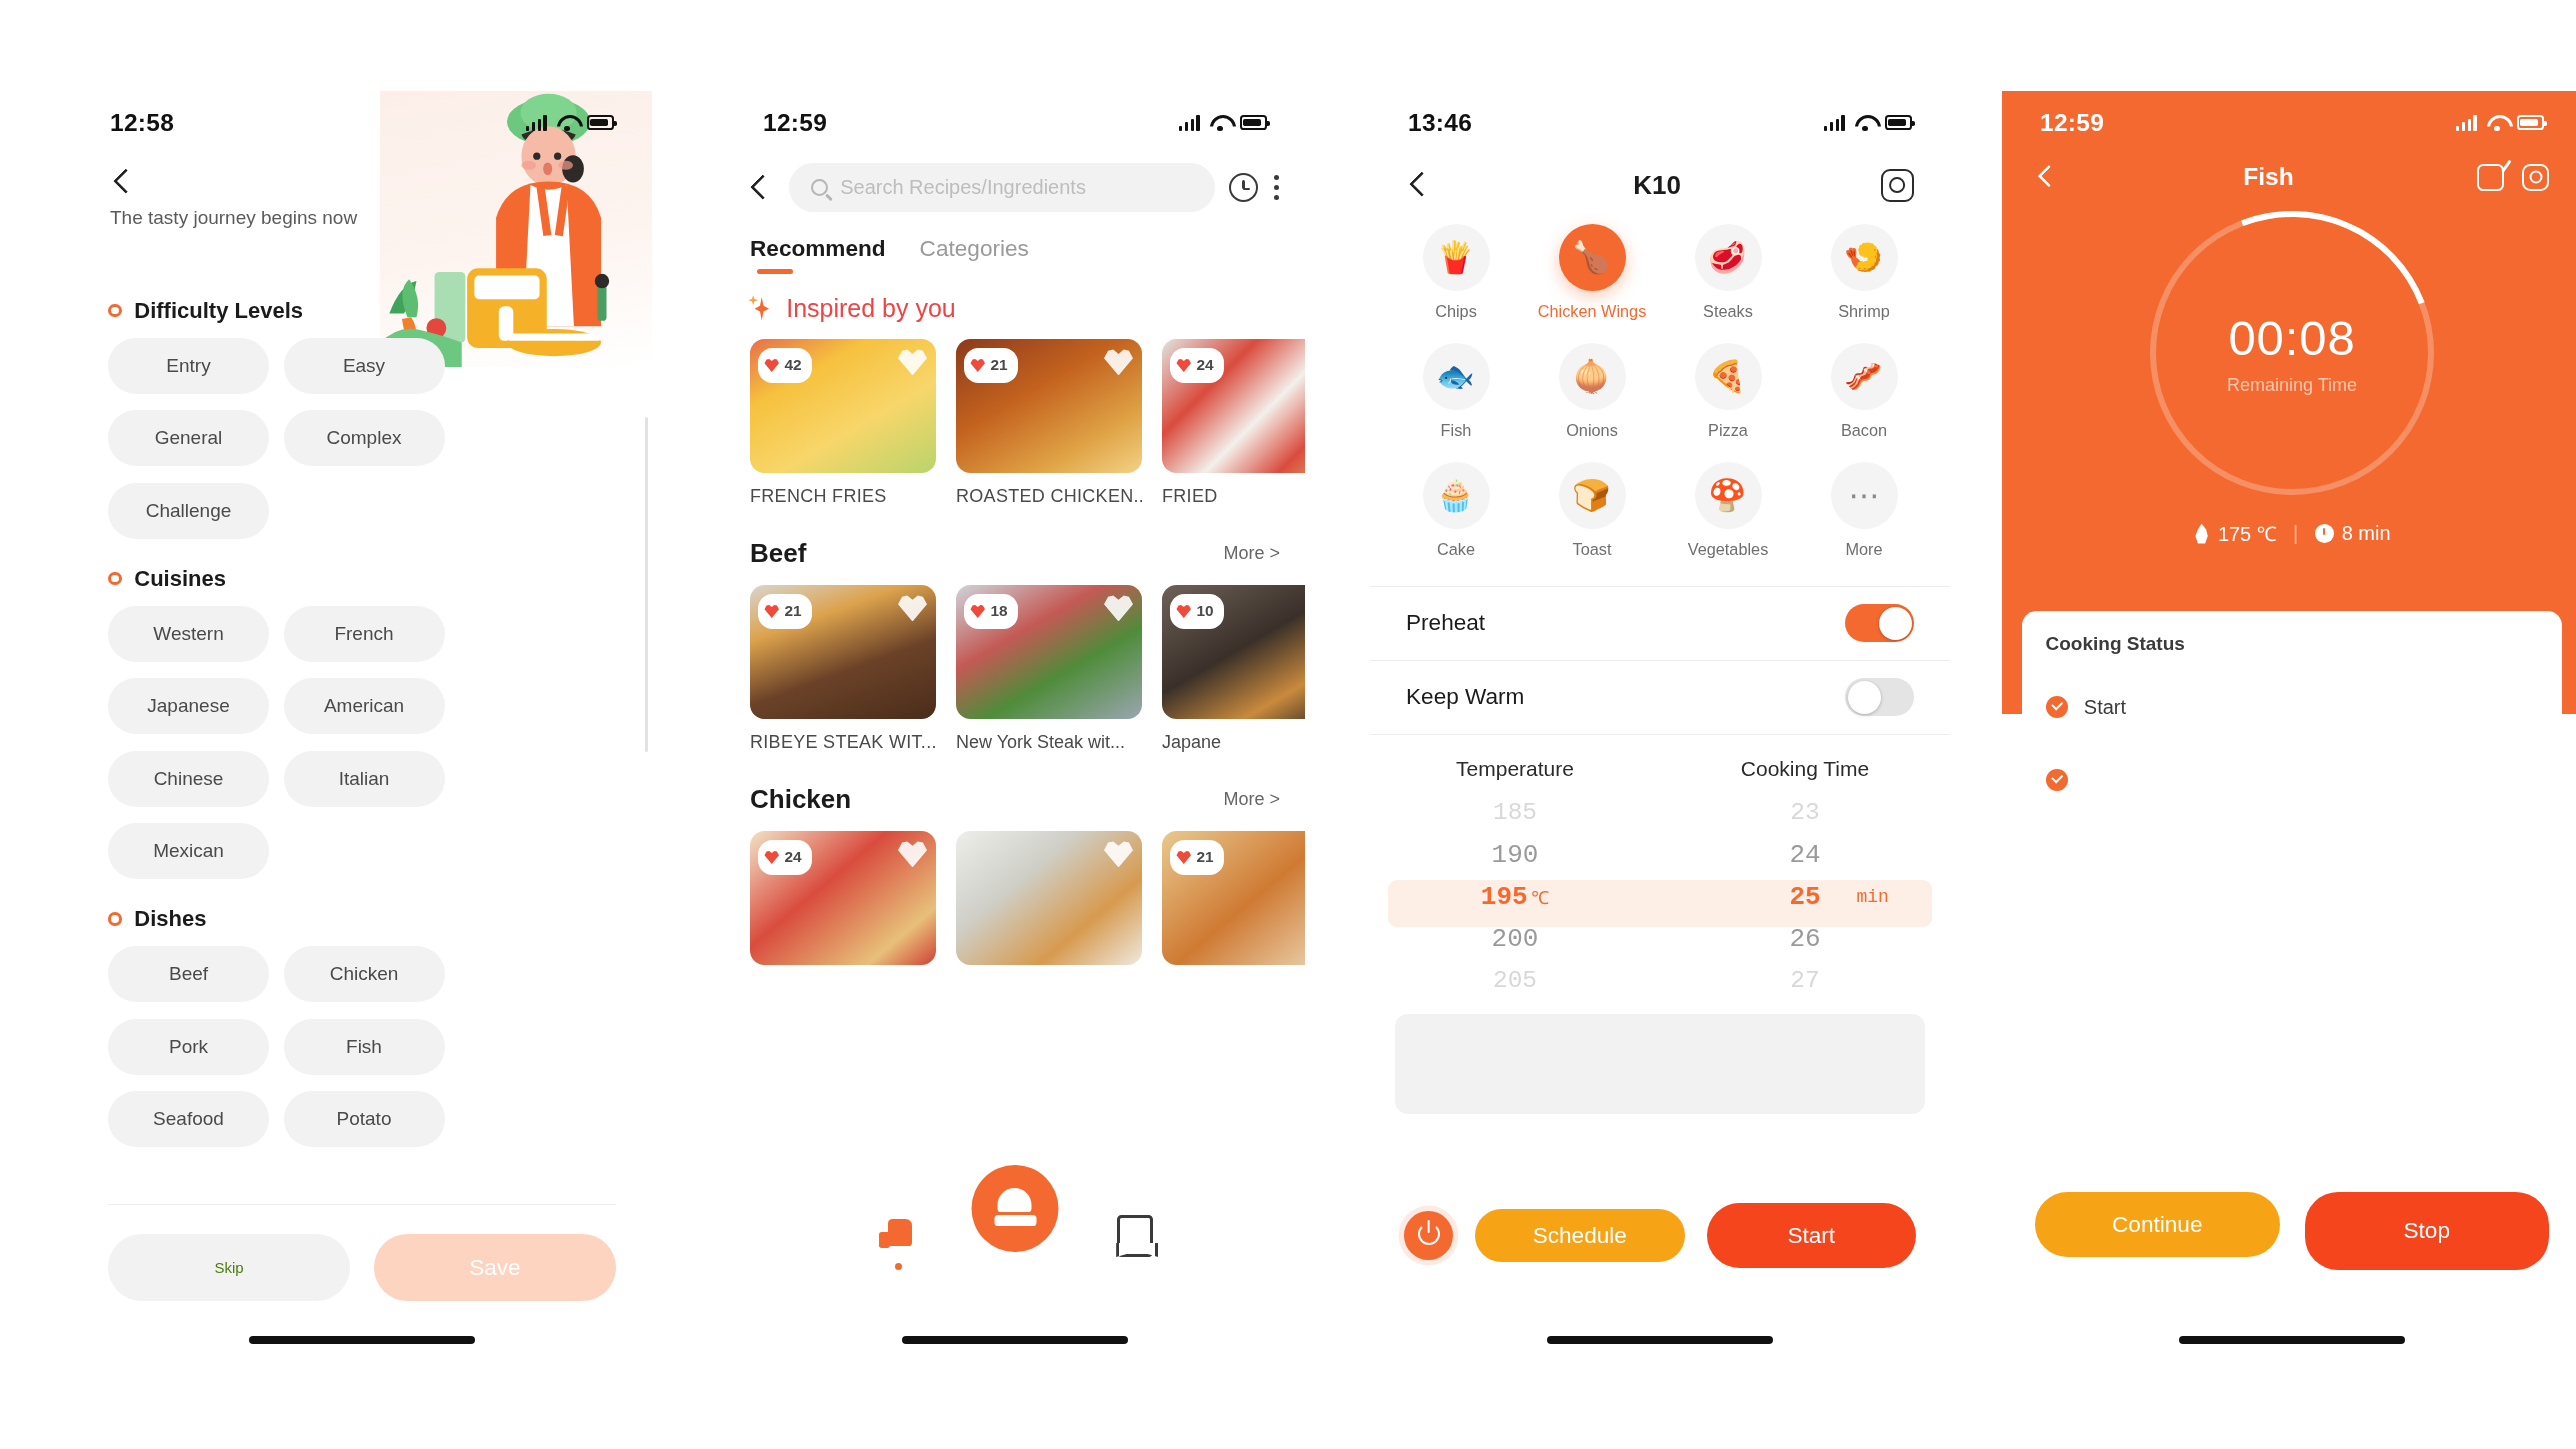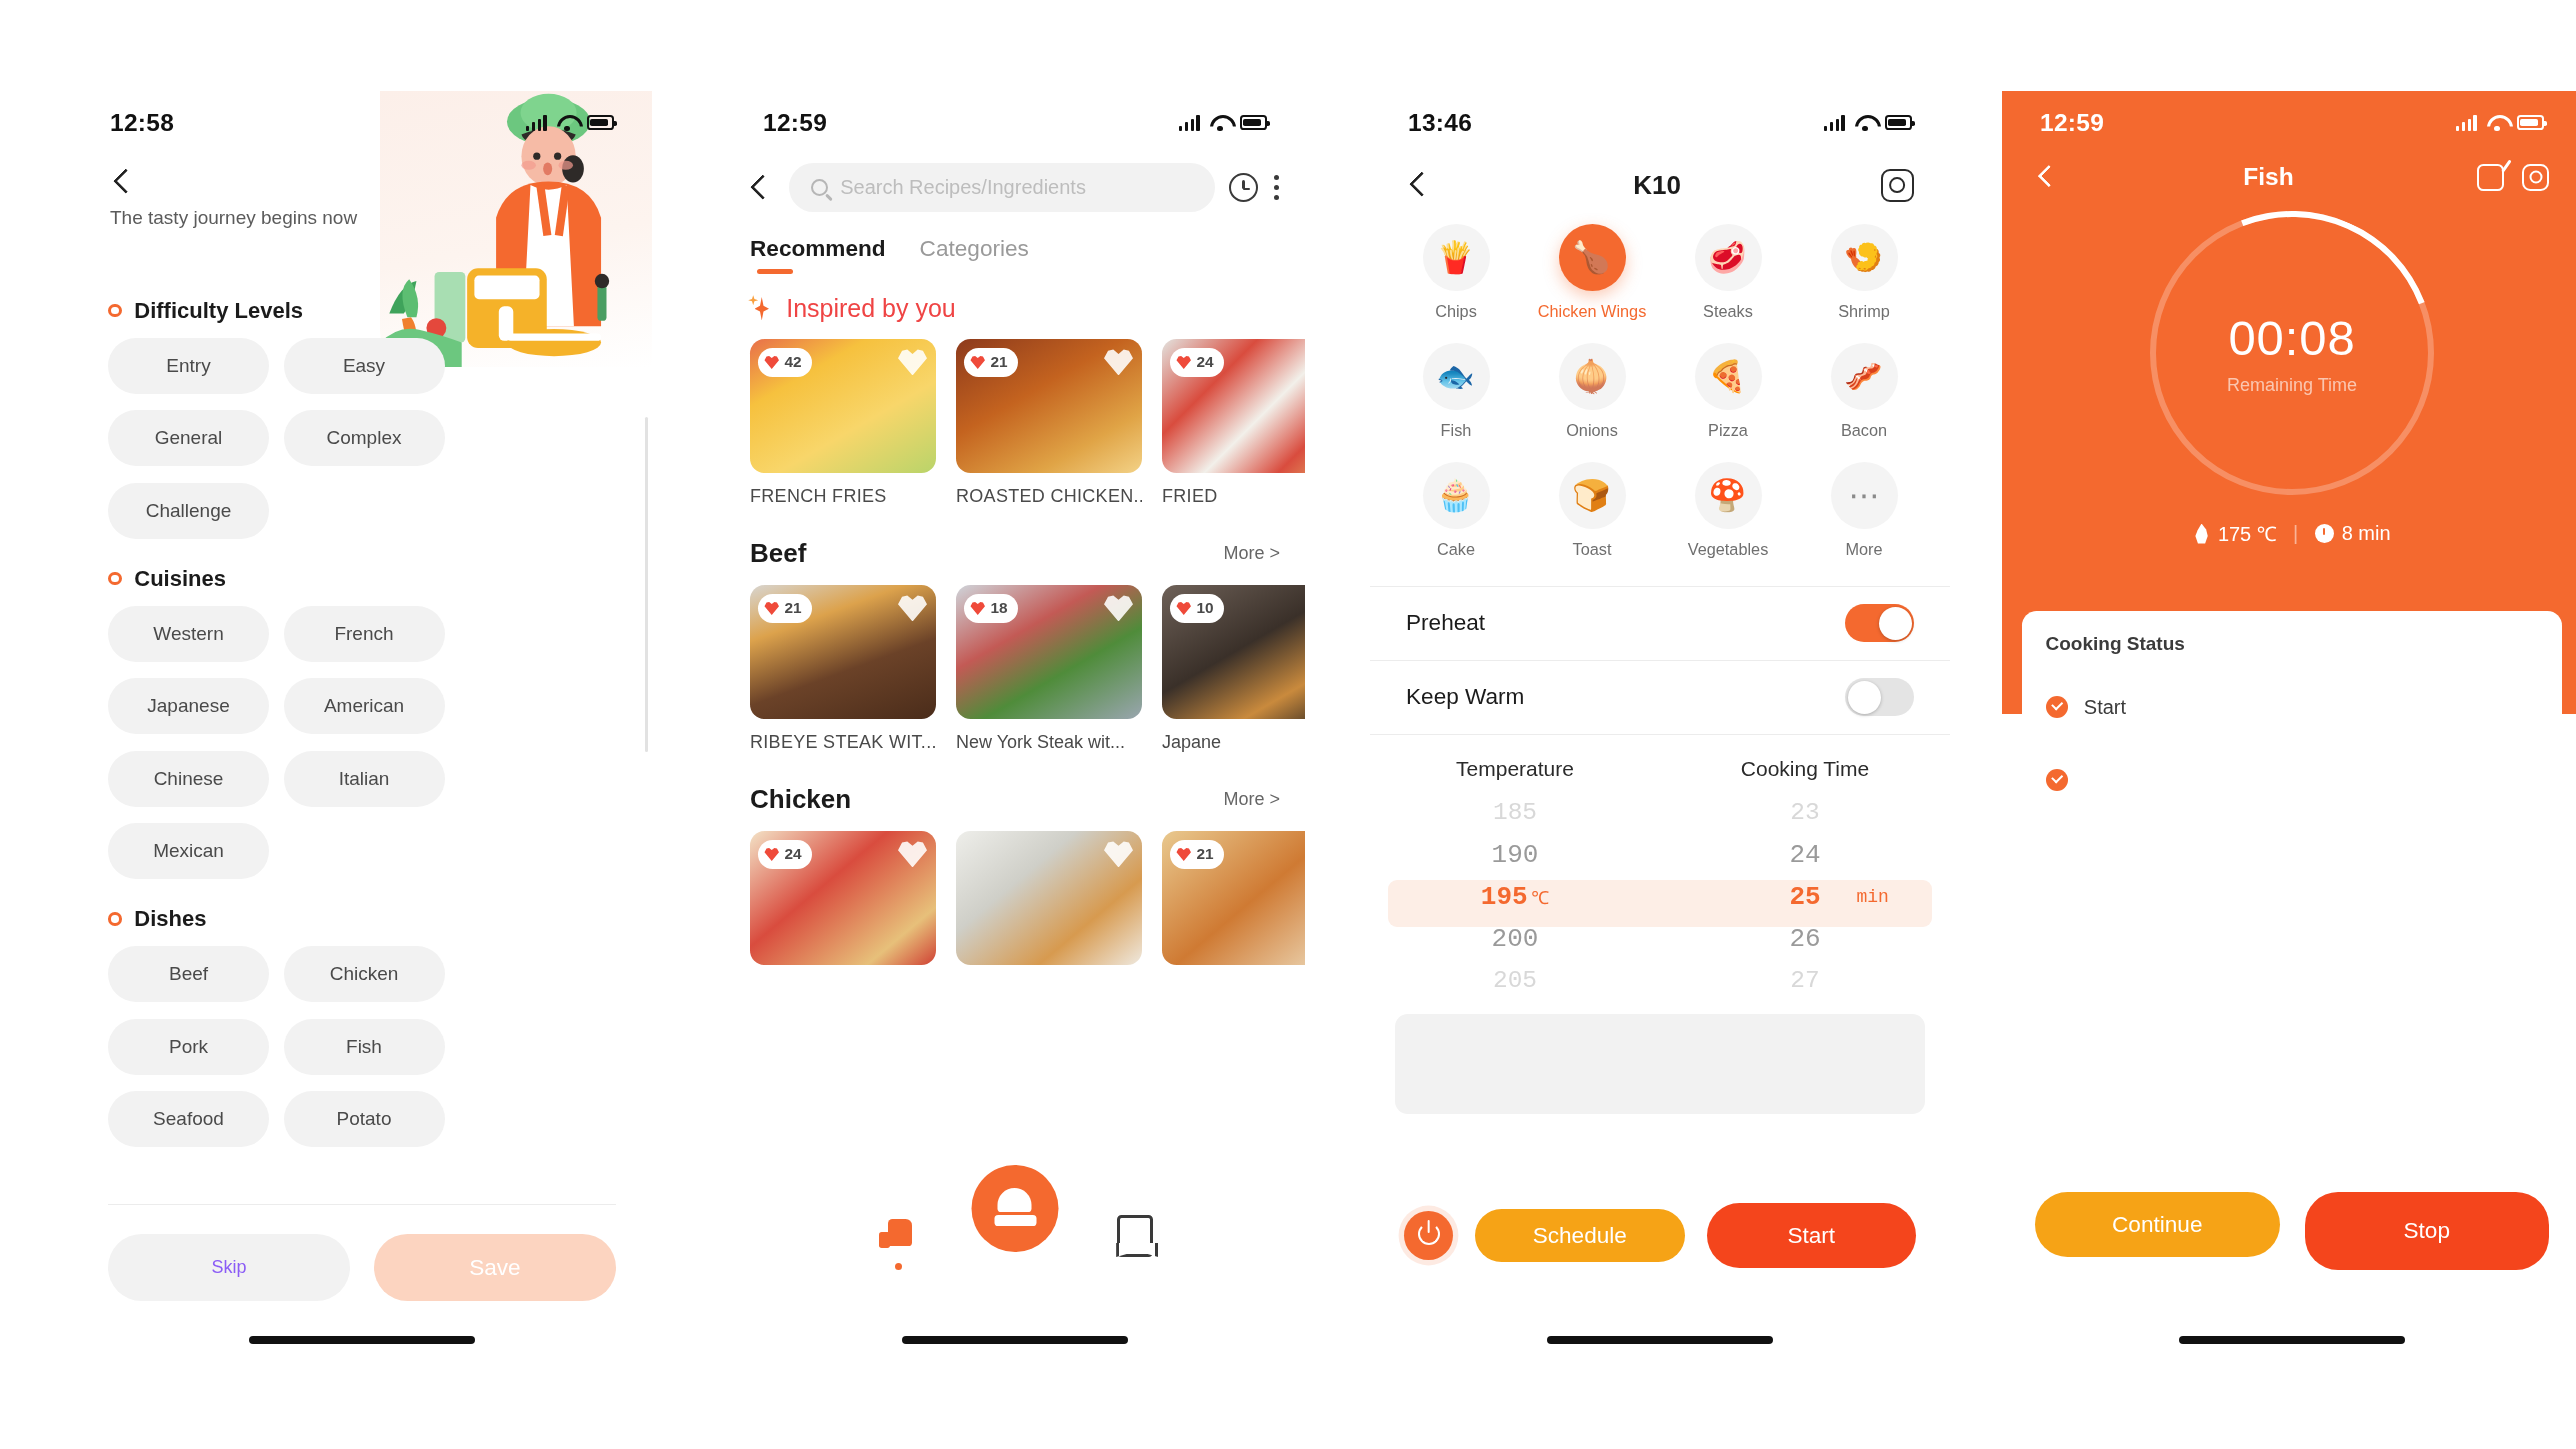--- a/index.html
+++ b/index.html
@@ -55,22 +55,22 @@
   .p1-sub { font-size:19px; color:#5b5b5b; margin-top:11px; }
   .p1-body { position:relative; padding:0 36px; margin-top:69px; }
   .sec-head { display:flex; align-items:center; gap:12.7px; margin:27px 0 14.5px; }
   .sec-dot { width:13.6px; height:13.6px; border:3.6px solid #F4692F; border-radius:50%; }
   .sec-title { font-size:22px; font-weight:700; color:#1b1b1b; }
   .chips { display:flex; flex-wrap:wrap; gap:16.3px 14.5px; }
   .chip { width:161px; height:56px; border-radius:28px; background:#f2f2f2; color:#4a4a4a;
           font-size:19px; display:flex; align-items:center; justify-content:center; cursor:pointer; }
   .p1-divider { position:absolute; left:36px; right:36px; bottom:172px; height:0.9px; background:#ececec; }
   .p1-actions { position:absolute; left:36px; right:36px; bottom:76px; display:flex; gap:23.5px; }
-  .btn-skip { flex:1; height:67px; border-radius:34px; background:#f2f2f2; color:#8b5cf6;
-              font-size:18px; display:flex; align-items:center; justify-content:center; cursor:pointer; }
+  .btn-skip { flex:1; height:67px; border-radius:34px; background:#f2f2f2; color:#4d7c0f;
+              font-size:15px; display:flex; align-items:center; justify-content:center; cursor:pointer; }
   .btn-save { flex:1; height:67px; border-radius:34px; background:#fcd4c0; color:#ffffff;
               font-size:22.6px; display:flex; align-items:center; justify-content:center; cursor:pointer; }
   .p1-scroll { position:absolute; right:3.6px; top:326px; width:3.6px; height:335px;
                background:#e2e2e2; border-radius:1.8px; }
 
   
   .p2-top { display:flex; align-items:center; gap:14.5px; padding:9px 25px 0 22px; }
   .search { flex:1; height:49px; background:#f2f2f2; border-radius:24.5px; display:flex;
             align-items:center; gap:12.7px; padding:0 22px; }
   .search .magn { width:17px; height:17px; border:2.7px solid #b6b6b6; border-radius:50%; position:relative; flex:none;}
@@ -92,21 +92,21 @@
     clip-path:polygon(50% 0,62% 38%,100% 50%,62% 62%,50% 100%,38% 62%,0 50%,38% 38%);}
   .spark::after{content:"";position:absolute;left:-1.8px;top:-1.8px;width:10px;height:10px;background:#F9A03F;
     clip-path:polygon(50% 0,62% 38%,100% 50%,62% 62%,50% 100%,38% 62%,0 50%,38% 38%);}
   .insp-t { font-size:25px; font-weight:400; color:#ef4444; }
   .rowhead { display:flex; align-items:center; justify-content:space-between; padding:0 25px; margin-top:31px; }
   .rowhead h3 { font-size:26px; font-weight:700; color:#1b1b1b; }
   .more { font-size:18px; color:#666; cursor:pointer; }
   .cardrow { display:flex; gap:20px; padding:0 0 0 25px; margin-top:16.3px; }
   .card { width:186px; flex:none; }
   .thumb { width:186px; height:134px; border-radius:14.5px; position:relative; overflow:hidden; }
-  .badge { position:absolute; left:8.2px; top:8.2px; height:29px; padding:0 10px 0 6.3px; background:#fff;
+  .badge { position:absolute; left:8.2px; top:8.2px; height:35px; padding:0 10px 0 6.3px; background:#fff;
     border-radius:14.5px; display:flex; align-items:center; gap:5.4px; font-size:15.4px; font-weight:700; color:#4a4a4a; }
   .hicon { width:14.5px; height:13.6px; background:#ef4a3a; flex:none;
     clip-path:polygon(50% 100%,0 36%,14% 8%,32% 4%,50% 20%,68% 4%,86% 8%,100% 36%);}
   .fav { position:absolute; right:9px; top:9px; width:29px; height:27px; flex:none;
     background:rgba(255,255,255,.88);
     clip-path:polygon(50% 100%,0 36%,14% 8%,32% 4%,50% 20%,68% 4%,86% 8%,100% 36%);}
   .cname { font-size:18px; color:#4a4a4a; margin-top:12.7px; white-space:nowrap; overflow:hidden; }
   .cname.caps { letter-spacing:0.3px; }
 
   

